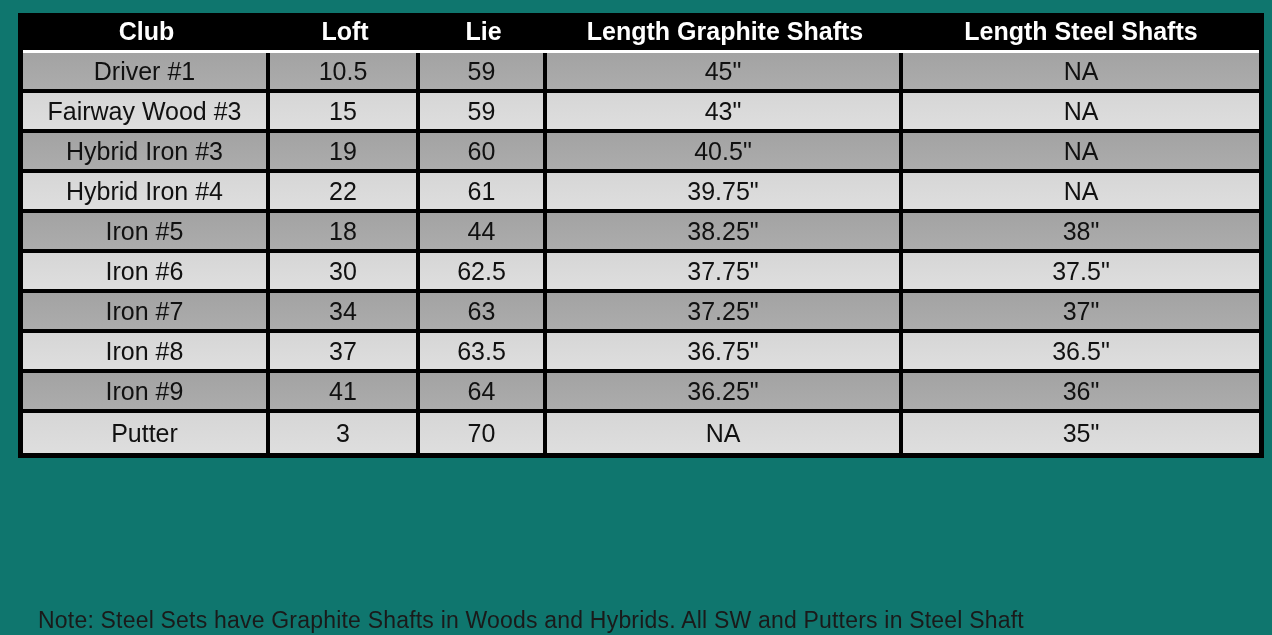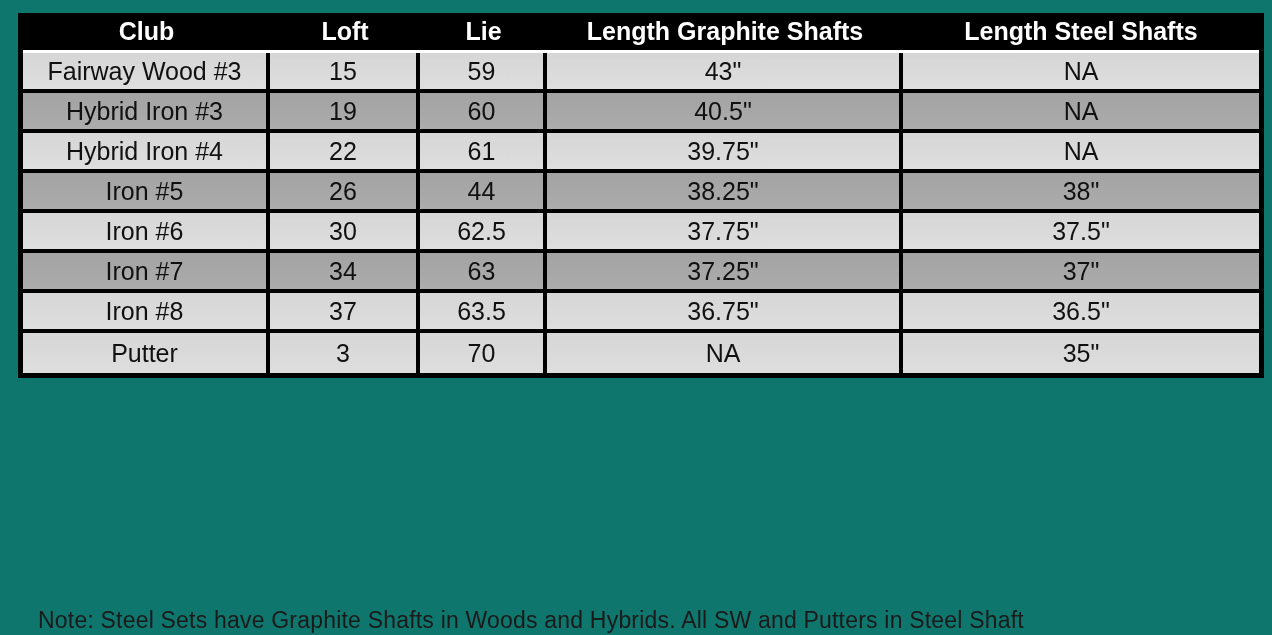--- a/index.html
+++ b/index.html
@@ -78,20 +78,27 @@
     <thead>
       <tr>
         <th>Club</th>
         <th>Loft</th>
         <th>Lie</th>
         <th>Length Graphite Shafts</th>
         <th>Length Steel Shafts</th>
       </tr>
     </thead>
     <tbody>
+      <tr class="row-dark">
+        <td>Driver #1</td>
+        <td>10.5</td>
+        <td>59</td>
+        <td>45"</td>
+        <td>NA</td>
+      </tr>
       <tr class="row-light">
         <td>Fairway Wood #3</td>
         <td>15</td>
         <td>59</td>
         <td>43"</td>
         <td>NA</td>
       </tr>
       <tr class="row-dark">
         <td>Hybrid Iron #3</td>
         <td>19</td>
@@ -101,21 +108,21 @@
       </tr>
       <tr class="row-light">
         <td>Hybrid Iron #4</td>
         <td>22</td>
         <td>61</td>
         <td>39.75"</td>
         <td>NA</td>
       </tr>
       <tr class="row-dark">
         <td>Iron #5</td>
-        <td>26</td>
+        <td>18</td>
         <td>44</td>
         <td>38.25"</td>
         <td>38"</td>
       </tr>
       <tr class="row-light">
         <td>Iron #6</td>
         <td>30</td>
         <td>62.5</td>
         <td>37.75"</td>
         <td>37.5"</td>
@@ -127,20 +134,27 @@
         <td>37.25"</td>
         <td>37"</td>
       </tr>
       <tr class="row-light">
         <td>Iron #8</td>
         <td>37</td>
         <td>63.5</td>
         <td>36.75"</td>
         <td>36.5"</td>
       </tr>
+      <tr class="row-dark">
+        <td>Iron #9</td>
+        <td>41</td>
+        <td>64</td>
+        <td>36.25"</td>
+        <td>36"</td>
+      </tr>
       <tr class="row-light">
         <td>Putter</td>
         <td>3</td>
         <td>70</td>
         <td>NA</td>
         <td>35"</td>
       </tr>
     </tbody>
   </table>
 

